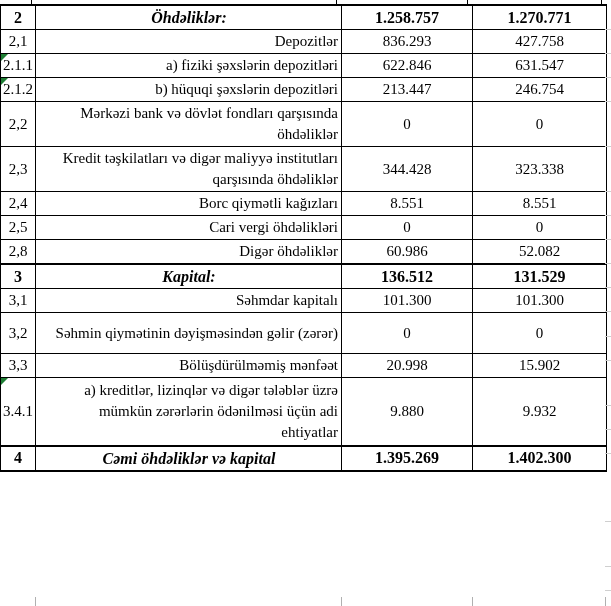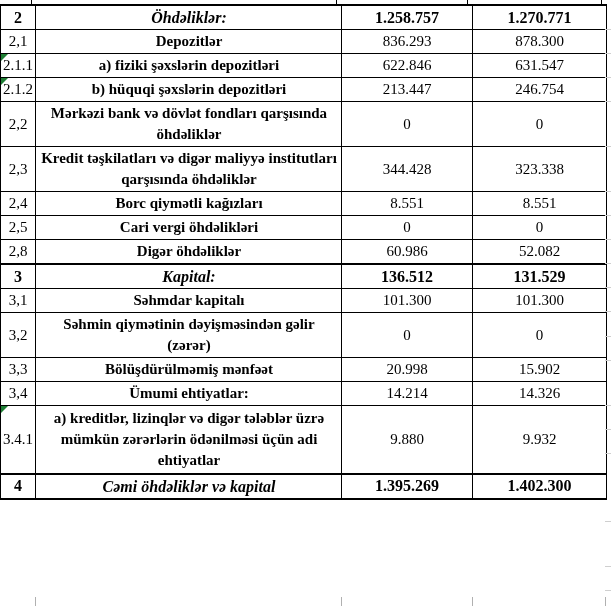--- a/index.html
+++ b/index.html
@@ -20,21 +20,21 @@
   }
   td {
     border:1px solid #000;
     font-size:15px;
     vertical-align:middle;
     position:relative;
     overflow:hidden;
     background:#fff;
   }
   td.code  { text-align:center; padding:0 1px; }
-  td.label { text-align:center; padding:1px 3px 1px 4px; line-height:21px;font-weight:bold; }
+  td.label { text-align:right; padding:1px 3px 1px 4px; line-height:21px; }
   td.val   { text-align:center; padding:0 2px; }
   tr.lines-1 { height:23px; }
   tr.lines-2 { height:41px; }
   tr.lines-3 { height:68px; }
   tr.bold td { font-weight:bold; font-size:16px; }
   tr.bold td.label { text-align:center;font-style:italic; }
   tr.thick-top td { border-top:2px solid #000; }
   tr.thick-bottom td { border-bottom:2px solid #000; }
   .marker {
     position:absolute; top:0; left:0;
@@ -68,21 +68,21 @@
         <tr class="lines-1 bold thick-top">
           <td class="code"><span>2</span></td>
           <td class="label">Öhdəliklər:</td>
           <td class="val">1.258.757</td>
           <td class="val">1.270.771</td>
         </tr>
         <tr class="lines-1">
           <td class="code"><span>2,1</span></td>
           <td class="label">Depozitlər</td>
           <td class="val">836.293</td>
-          <td class="val">878.300</td>
+          <td class="val">427.758</td>
         </tr>
         <tr class="lines-1">
           <td class="code"><span class="marker"></span><span>2.1.1</span></td>
           <td class="label">a) fiziki şəxslərin depozitləri</td>
           <td class="val">622.846</td>
           <td class="val">631.547</td>
         </tr>
         <tr class="lines-1">
           <td class="code"><span class="marker"></span><span>2.1.2</span></td>
           <td class="label">b) hüquqi şəxslərin depozitləri</td>
@@ -136,26 +136,20 @@
           <td class="label">Səhmin qiymətinin dəyişməsindən gəlir (zərər)</td>
           <td class="val">0</td>
           <td class="val">0</td>
         </tr>
         <tr class="lines-1">
           <td class="code"><span>3,3</span></td>
           <td class="label">Bölüşdürülməmiş mənfəət</td>
           <td class="val">20.998</td>
           <td class="val">15.902</td>
         </tr>
-        <tr class="lines-1">
-          <td class="code"><span>3,4</span></td>
-          <td class="label">Ümumi ehtiyatlar:</td>
-          <td class="val">14.214</td>
-          <td class="val">14.326</td>
-        </tr>
         <tr class="lines-3">
           <td class="code"><span class="marker"></span><span>3.4.1</span></td>
           <td class="label">a) kreditlər, lizinqlər və digər tələblər üzrə mümkün zərərlərin ödənilməsi üçün adi ehtiyatlar</td>
           <td class="val">9.880</td>
           <td class="val">9.932</td>
         </tr>
         <tr class="lines-1 bold thick-top thick-bottom">
           <td class="code"><span>4</span></td>
           <td class="label">Cəmi öhdəliklər və kapital</td>
           <td class="val">1.395.269</td>

